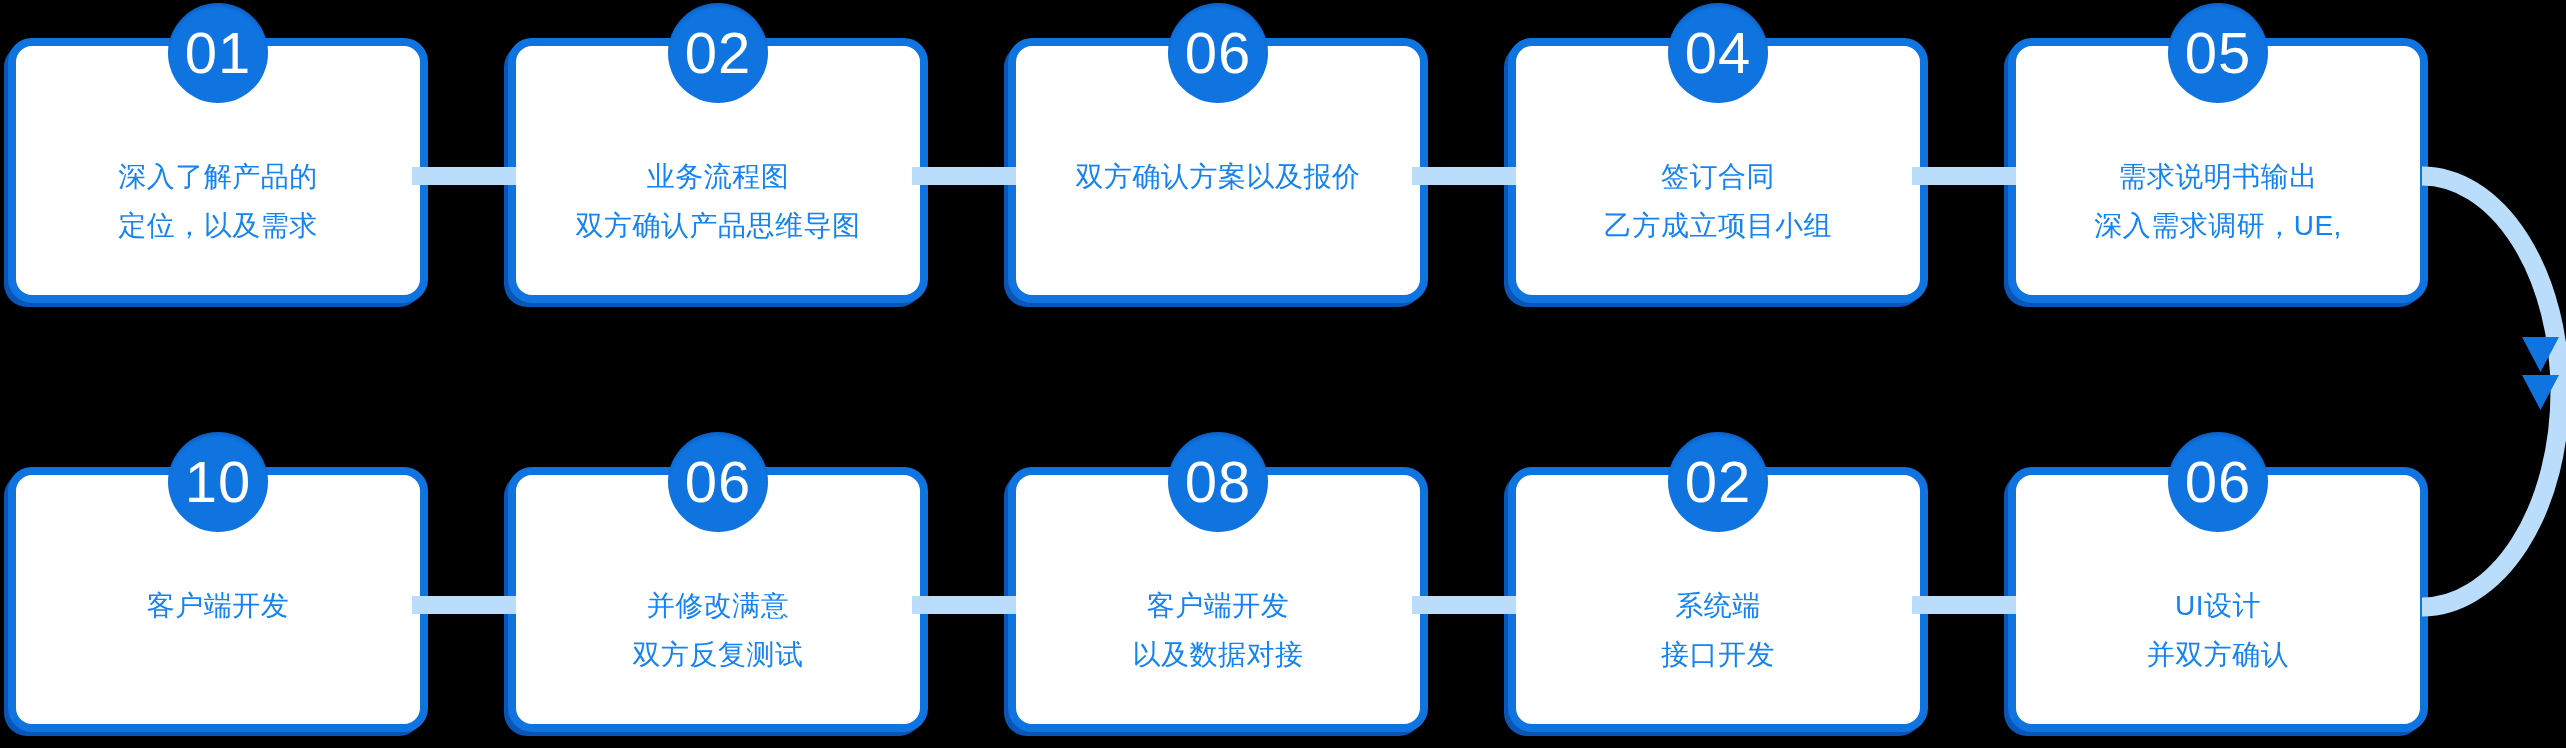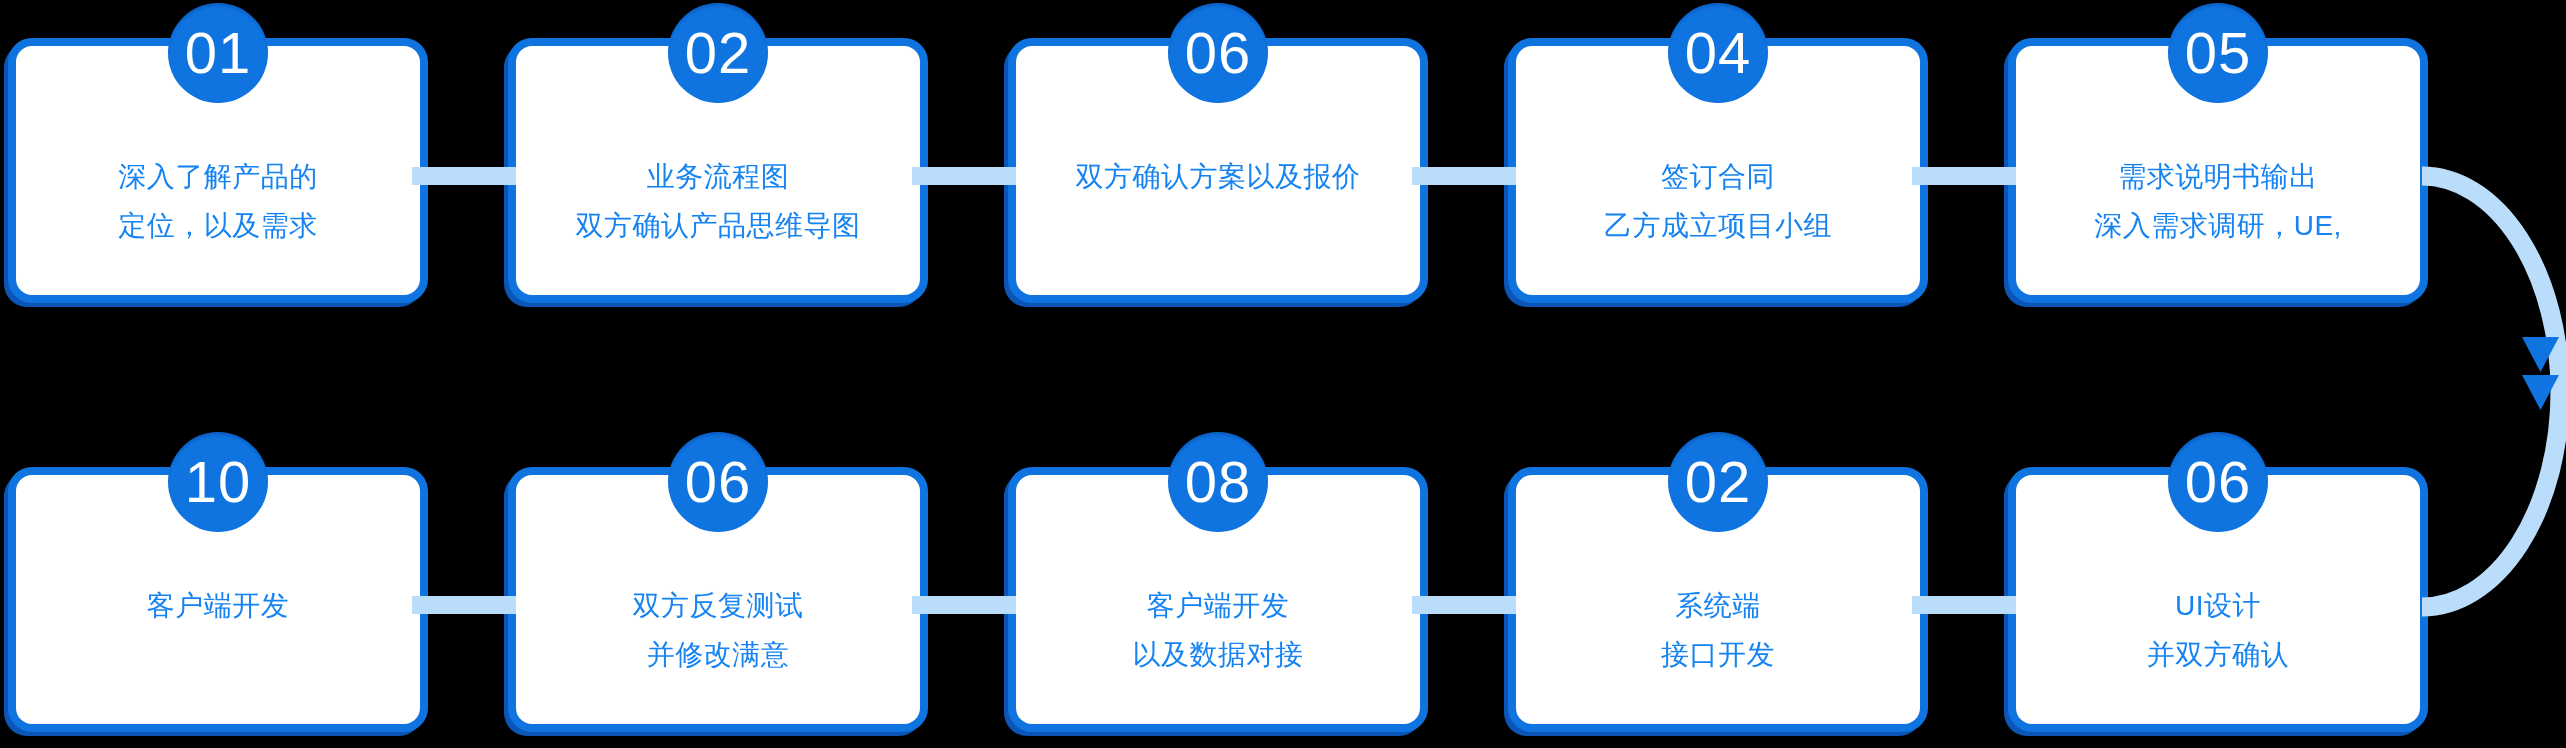--- a/index.html
+++ b/index.html
@@ -143,22 +143,22 @@
     <div class="desc">
           <div class="line">客户端开发</div>
         </div>
     <div class="bar"></div>
   </div>
       <div class="step">
     <div class="badge">
       <span>06</span>
     </div>
     <div class="desc">
+          <div class="line">并修改满意</div>
           <div class="line">双方反复测试</div>
-          <div class="line">并修改满意</div>
         </div>
     <div class="bar"></div>
   </div>
       <div class="step">
     <div class="badge">
       <span>08</span>
     </div>
     <div class="desc">
           <div class="line">客户端开发</div>
           <div class="line">以及数据对接</div>

